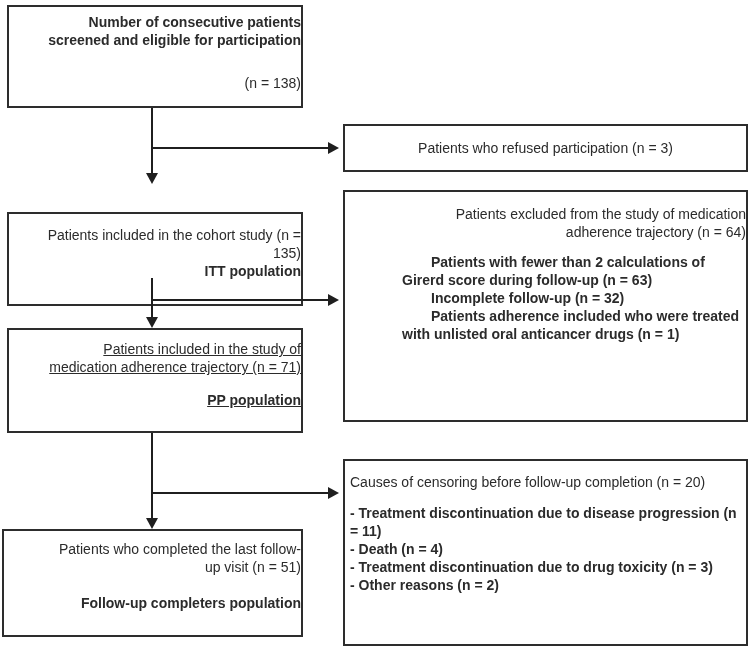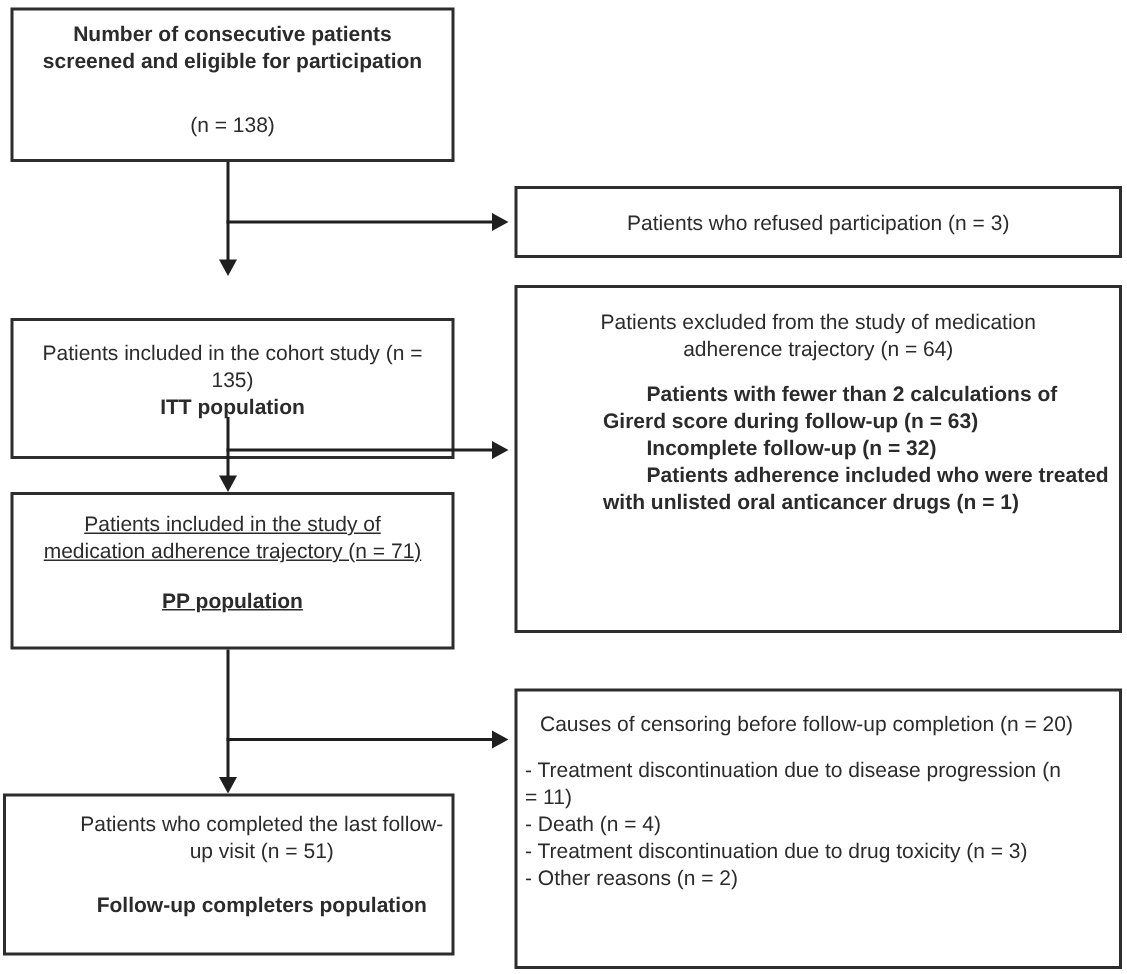--- a/index.html
+++ b/index.html
@@ -6,30 +6,30 @@
   .canvas{
     position:relative;width:751px;height:649px;background:#ffffff;
     font-family:"Liberation Sans",sans-serif;font-size:14px;line-height:18px;
     color:#2b2b2b;overflow:hidden;
   }
   .box{
     position:absolute;border:2px solid #2d2d2d;background:#ffffff;
     box-sizing:border-box;overflow:hidden;
   }
   .center{text-align:center;}
-  .line{white-space:nowrap;}
+  .line{white-space:nowrap;text-align:right;}
   .bold{font-weight:bold;}
   .gap17{margin-top:25px;}
   .gap15{margin-top:15px;}
   .gap18{margin-top:18px;}
   .flexcenter{display:flex;align-items:center;justify-content:center;}
   .item-first{margin-left:86px;white-space:nowrap;}
   .item-cont{margin-left:57px;white-space:nowrap;}
-  .cens-heading{margin-left:10px;white-space:nowrap;}
-  .cens-line{white-space:nowrap;}
+  .cens-heading{margin-left:0;white-space:nowrap;}
+  .cens-line{white-space:nowrap;font-weight:bold;}
   .vline{position:absolute;width:2px;background:#1f1f1f;}
   .hline{position:absolute;height:2px;background:#1f1f1f;}
   .arrow-down{
     position:absolute;width:0;height:0;
     border-left:6px solid transparent;border-right:6px solid transparent;
     border-top:11px solid #1f1f1f;
   }
   .arrow-right{
     position:absolute;width:0;height:0;
     border-top:6px solid transparent;border-bottom:6px solid transparent;

